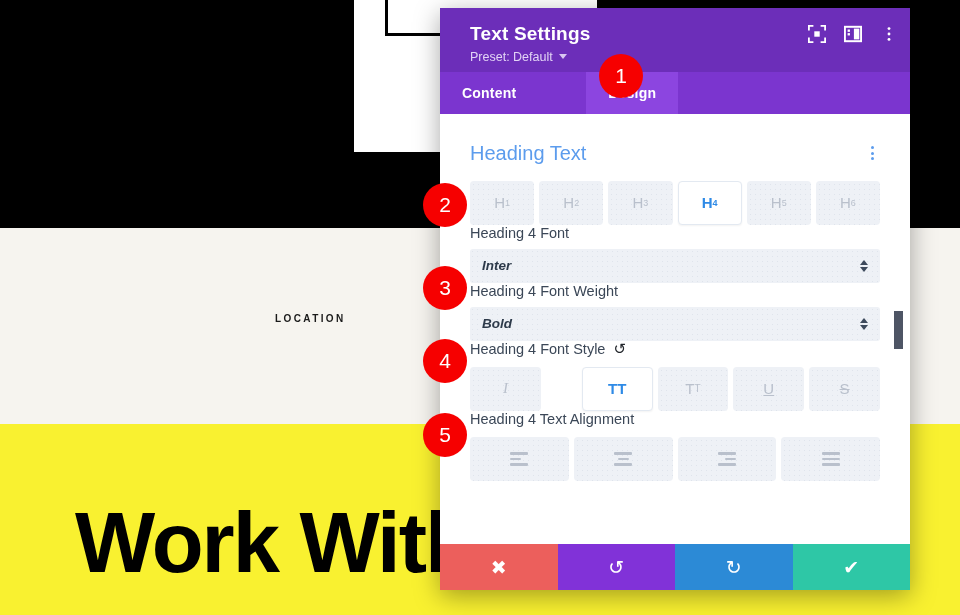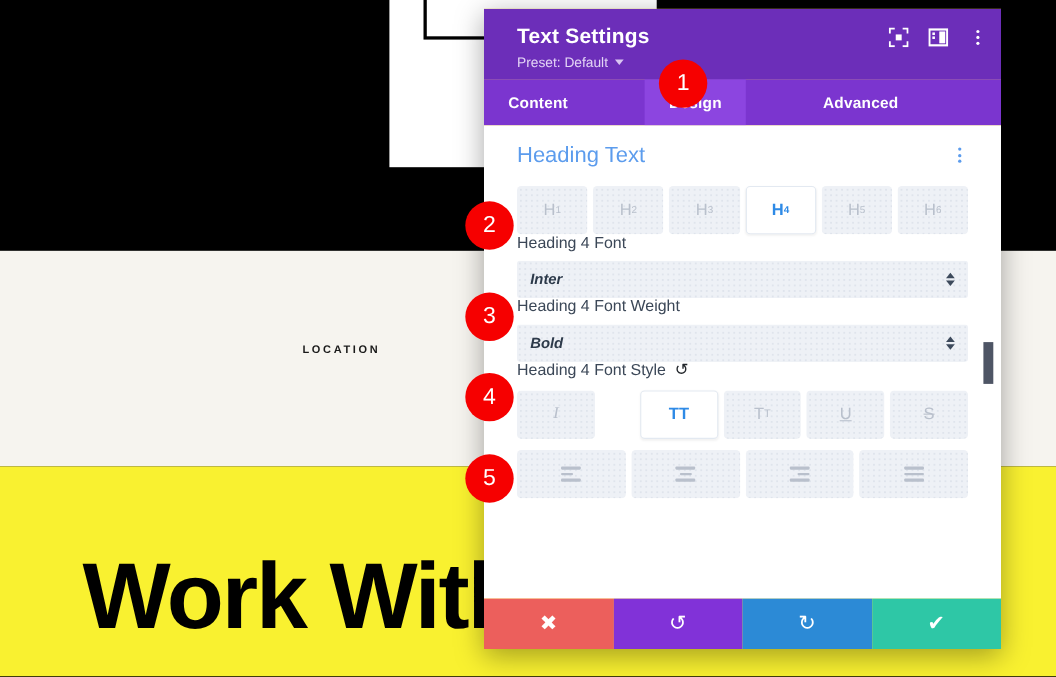--- a/index.html
+++ b/index.html
@@ -42,21 +42,21 @@
   .work-with {
     position: absolute; left: 75px; top: 500px;
     font-size: 85px; font-weight: bold; letter-spacing: -2px;
     color: #000000; line-height: 1; white-space: nowrap;
   }
 
   
   .modal {
     position: absolute; left: 440px; top: 8px;
     width: 470px; height: 582px;
-    background: #fde047;
+    background: #a3a3a3;
     display: flex; flex-direction: column;
     box-shadow: 0 6px 24px rgba(0,0,0,.35);
     overflow: hidden;
   }
   .modal-header {
     background: #6c2eb9; color: #fff;
     padding: 14px 18px 8px 30px;
     position: relative; flex: 0 0 auto;
   }
   .modal-title {
@@ -83,21 +83,21 @@
     display: flex; background: #7b35cf; flex: 0 0 auto; gap: 48px;
   }
   .tab {
     padding: 13px 22px; font-size: 14px; font-weight: bold; color: #fff;
     cursor: pointer; letter-spacing: .2px;
   }
   .tab.active { background: #8c45e0; }
 
   .panel {
     flex: 1 1 auto; background: #fff; position: relative;
-    overflow: hidden; padding: 0 30px;
+    overflow: hidden; padding: 12px 30px;
   }
 
   .section-head {
     display: flex; align-items: center; justify-content: space-between;
     padding-top: 16px; padding-bottom: 6px;
   }
   .section-title { font-size: 20px; color: #5c9ced; }
   .kebab-blue { display: flex; flex-direction: column; gap: 2.5px; cursor: pointer; padding: 2px 6px; }
   .kebab-blue i { width: 3px; height: 3px; border-radius: 50%; background: #5c9ced; display:block; }
 
@@ -224,21 +224,20 @@
           <circle cx="10" cy="4" r="1.6" fill="#ffffff"></circle>
           <circle cx="10" cy="10" r="1.6" fill="#ffffff"></circle>
           <circle cx="10" cy="16" r="1.6" fill="#ffffff"></circle>
         </svg>
       </div>
     </div>
 
     <div class="tabs">
       <div class="tab">Content</div>
       <div class="tab active">Design</div>
-      <div class="tab">Advanced</div>
     </div>
 
     <div class="panel">
 
       <div class="section-head">
         <div class="section-title">Heading Text</div>
         <div class="kebab-blue">
           <i></i>
             <i></i>
             <i></i>
@@ -306,20 +305,21 @@
             <span class="tsmall">T</span>
         </div>
         <div class="seg-btn style-btn under">
           <span>U</span>
         </div>
         <div class="seg-btn style-btn strike">
           <span>S</span>
         </div>
       </div>
 
+      <div class="field-label">Heading 4 Text Alignment</div>
       <div class="btn-row">
         <div class="seg-btn">
           <span class="align-icon">
             <span style="width:100%"></span>
               <span style="width:60%"></span>
               <span style="width:100%"></span>
           </span>
         </div>
         <div class="seg-btn">
           <span class="align-icon">

